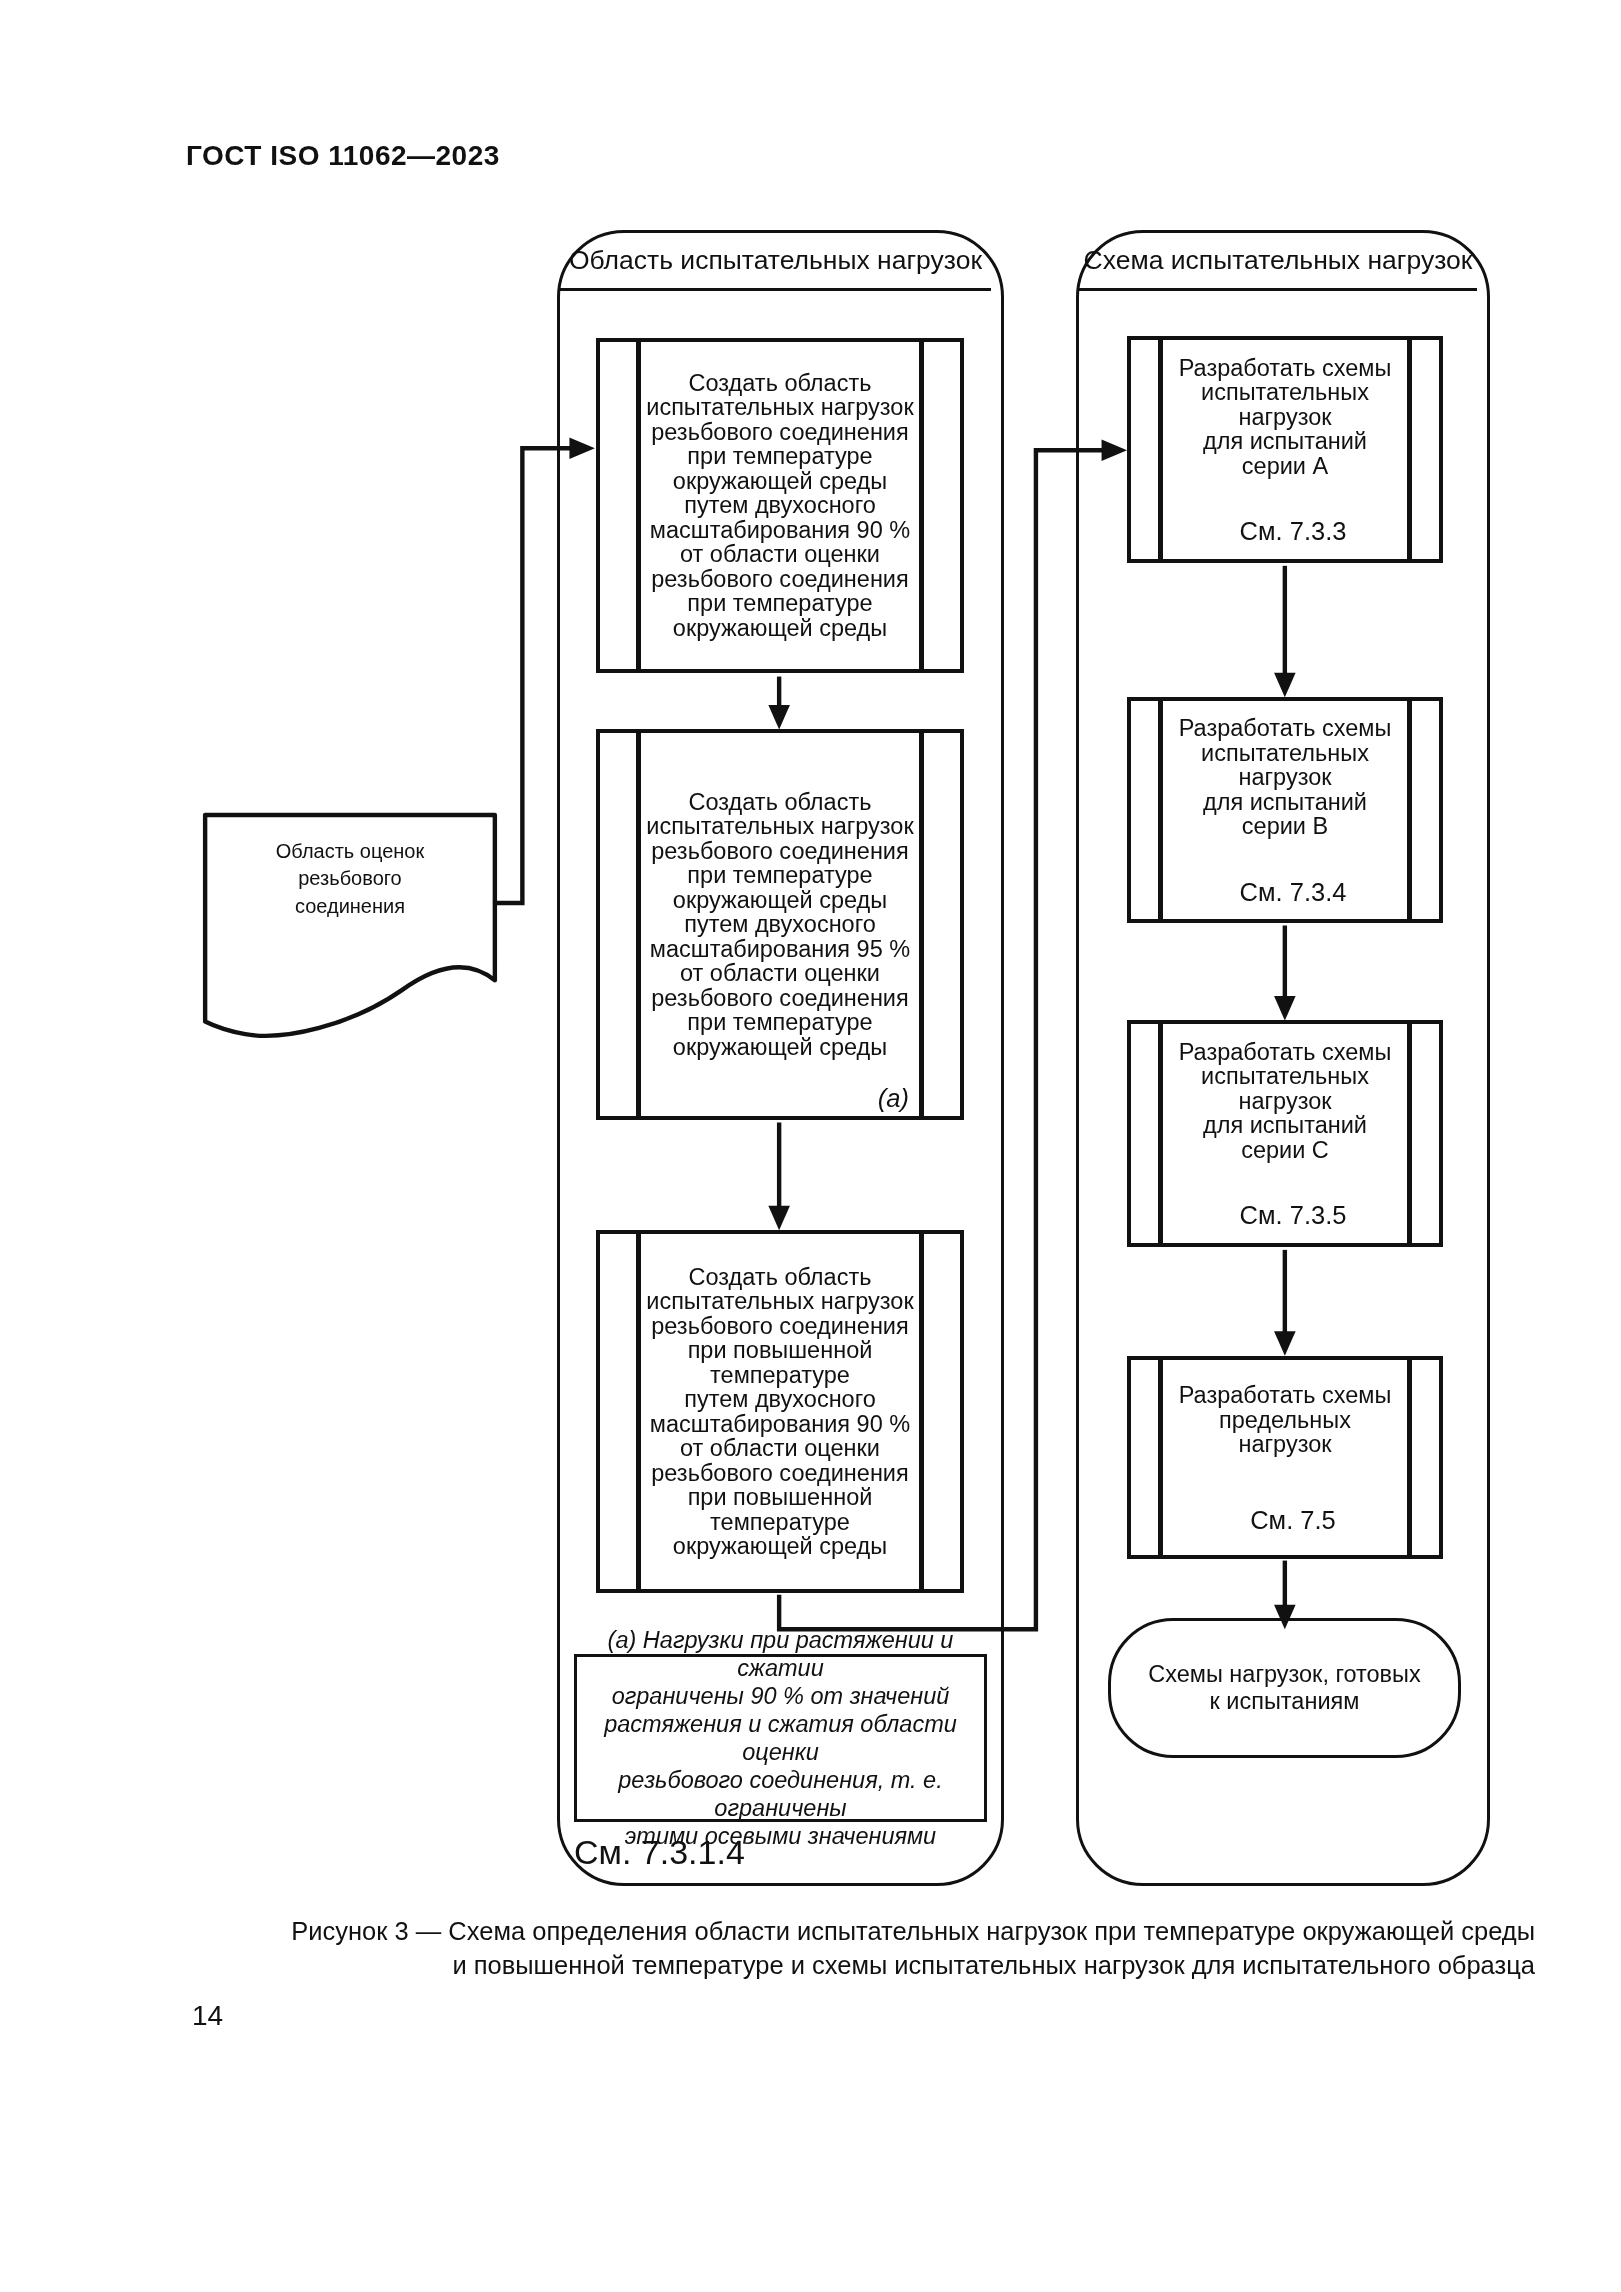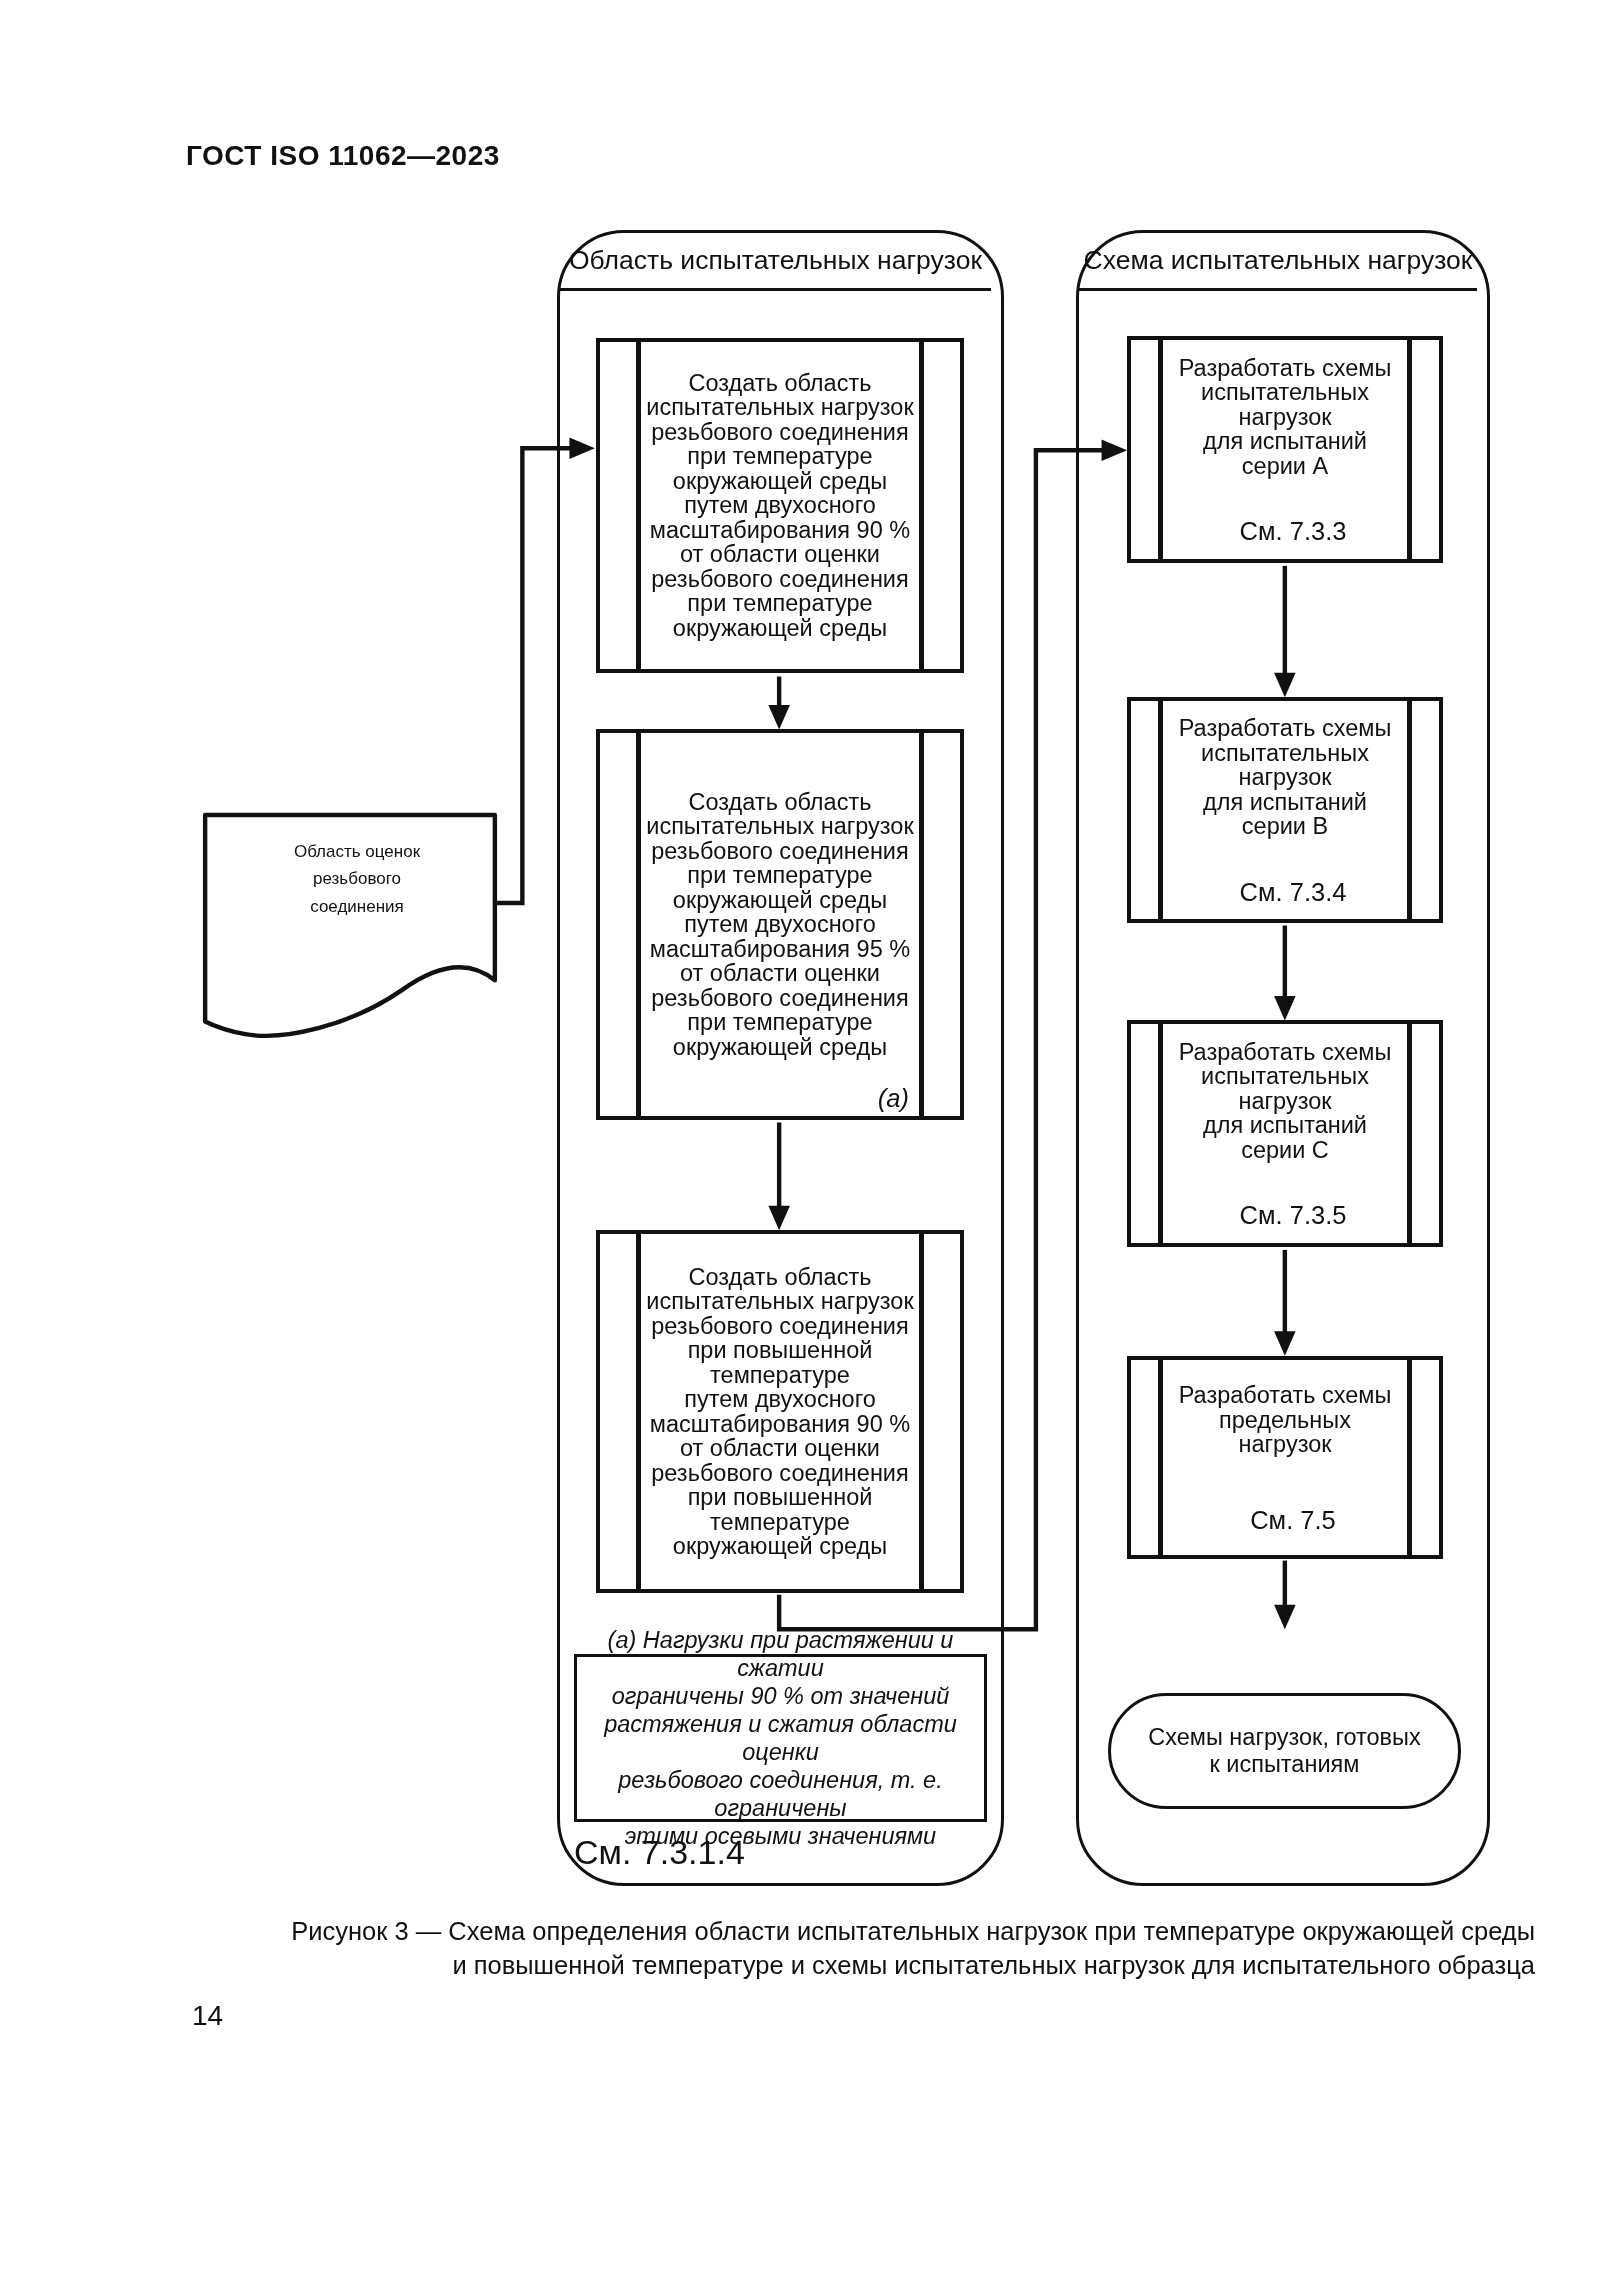--- a/index.html
+++ b/index.html
@@ -28,27 +28,27 @@
   .pbox .bar{position:absolute;top:0;bottom:0;width:4.9px;background:#111;}
   .pbox .bar.l{left:36px;} .pbox .bar.r{right:36px;}
   .pbox.rt .bar.l{left:27.4px;} .pbox.rt .bar.r{right:27.4px;}
   .ml{white-space:pre-line;}
   .pbox .ref{margin-top:41px;font-size:25.5px;margin-left:16px;}
   .pbox.gapbig .ref{margin-top:51px;}
   .marker-a{position:absolute;right:51px;bottom:5.9px;font-style:italic;font-size:25.5px;}
 
   
   .doc-label{
-    left:211px;top:838px;width:292px;text-align:center;
-    font-size:17px;line-height:27.4px;white-space:pre-line;
+    left:204px;top:838px;width:292px;text-align:center;
+    font-size:20px;line-height:27.4px;white-space:pre-line;
   }
 
   
   .terminator{
-    position:absolute;left:1108px;top:1693px;width:353px;height:116px;
+    position:absolute;left:1108px;top:1618px;width:353px;height:140px;
     border:3.9px solid #111;border-radius:65px;background:#fff;box-sizing:border-box;
     display:flex;align-items:center;justify-content:center;text-align:center;
     font-size:23.5px;line-height:27.4px;
   }
 
   
   .footnote{
     position:absolute;left:574px;top:1654px;width:413px;height:168px;box-sizing:border-box;
     border:3.9px solid #111;display:flex;align-items:center;justify-content:center;
     text-align:center;font-style:italic;font-size:23.5px;line-height:28px;

